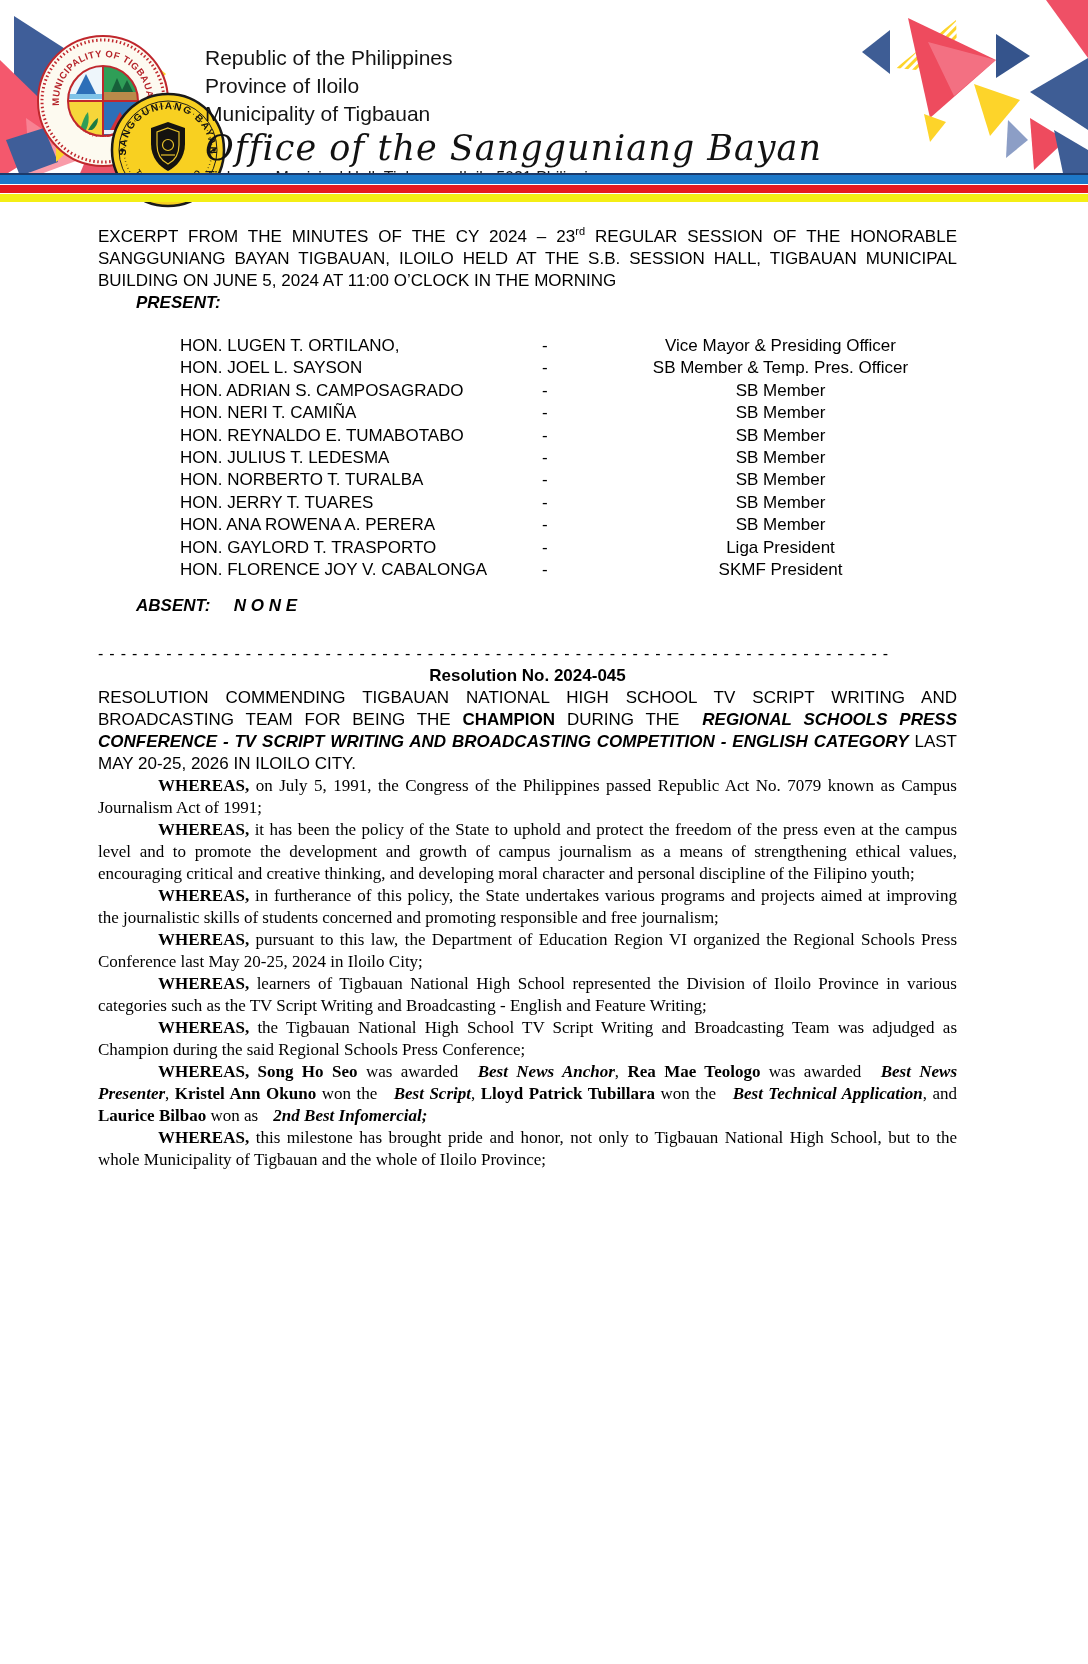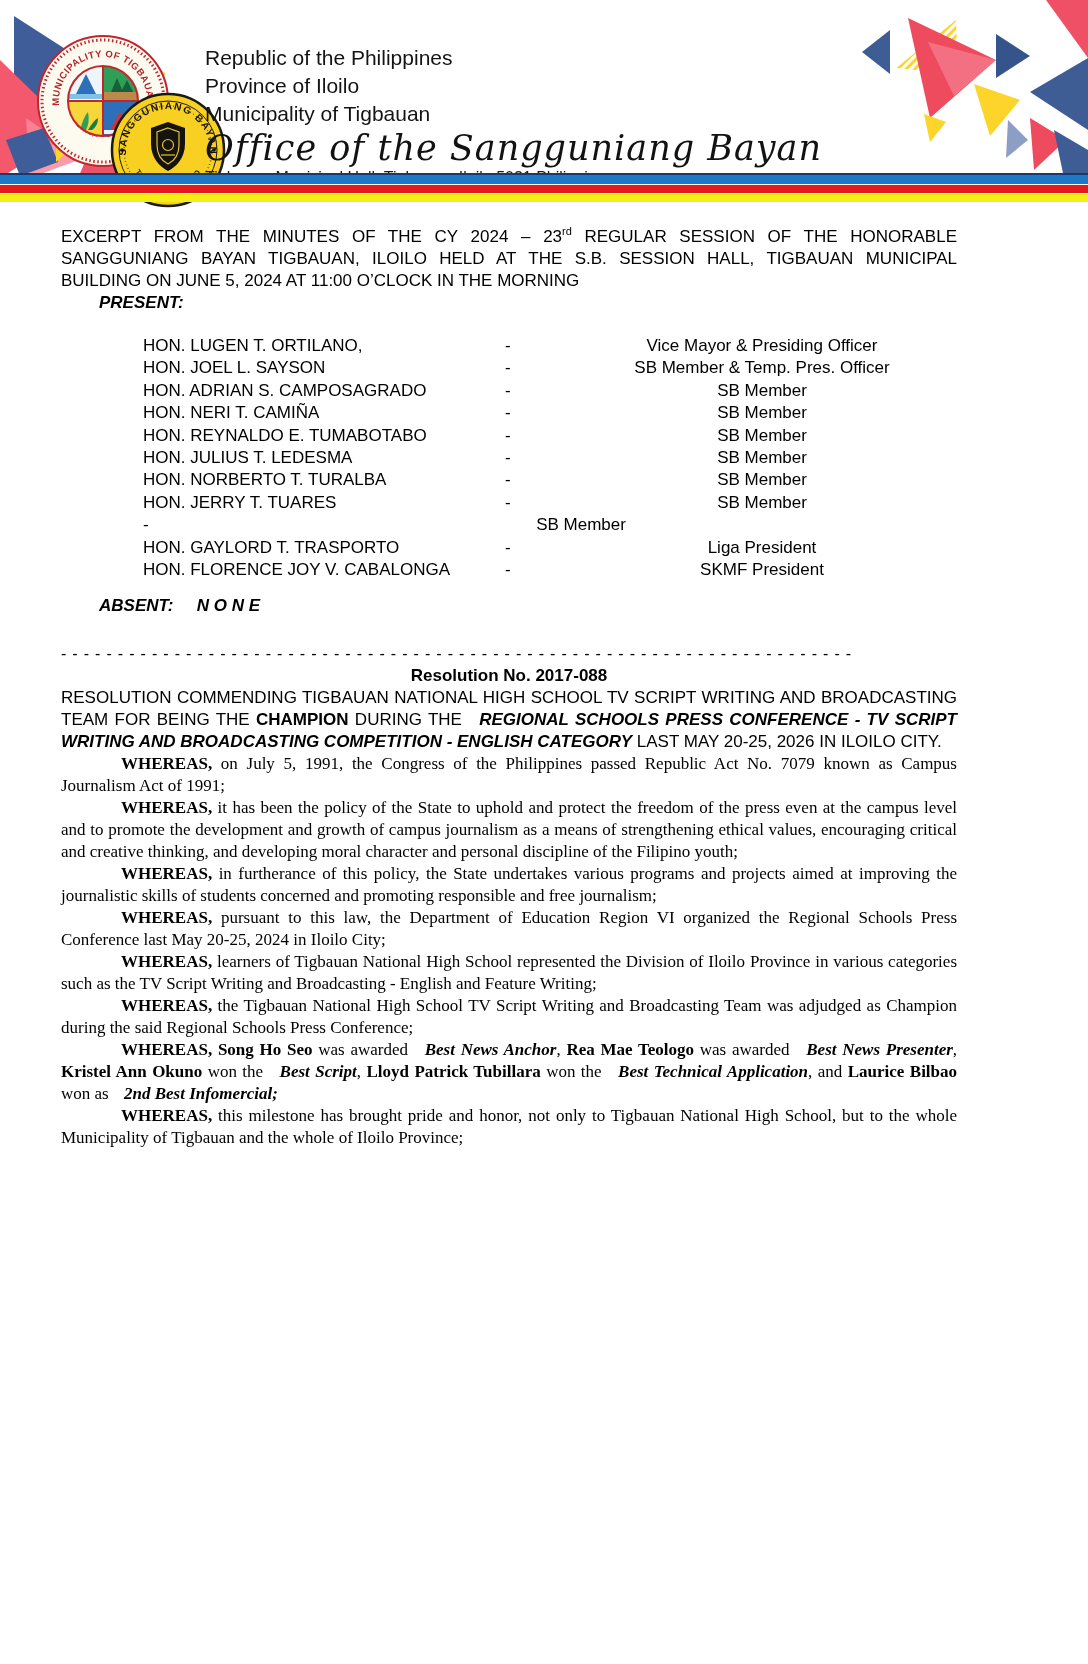--- a/index.html
+++ b/index.html
@@ -19,21 +19,21 @@
   .address{font-size:16px;line-height:19px;color:#1a1a1a;}
   .contact{position:absolute;right:124px;top:104px;text-align:right;}
   .phone{font-size:28px;line-height:32px;font-weight:600;color:#2e2e2e;letter-spacing:.5px;}
   .email{font-size:24px;line-height:27px;color:#4b6fc9;}
   .stripes{position:absolute;left:0;right:0;bottom:0;}
   .stripe-navy{height:2px;background:#1b3a6b;}
   .stripe-blue{height:9px;background:#1d78c8;border-bottom:1px solid #fff;}
   .stripe-red{height:8px;background:#e51a20;border-bottom:1px solid #fff;}
   .stripe-yellow{height:8px;background:#f4ee15;}
   
-  .doc{padding:24px 131px 0 61px;font-size:17px;line-height:22px;text-align:justify;}
+  .doc{padding:24px 131px 0 98px;font-size:17px;line-height:22px;text-align:justify;}
   .doc p{margin:0;}
   .intro{margin-bottom:20px;}
   .present-label{margin:0 0 21px 38px;font-weight:bold;font-style:italic;text-align:left;}
   .members{margin-left:82px;text-align:left;}
   .member-row{display:flex;line-height:22.4px;}
   .member-name{width:362px;}
   .member-dash{width:62px;}
   .member-pos{flex:1;text-align:center;}
   .absent-line{margin:14px 0 0 38px;font-weight:bold;font-style:italic;text-align:left;}
   .separator{margin-top:26px;white-space:nowrap;overflow:hidden;font-size:16px;
@@ -208,20 +208,21 @@
           <span class="member-pos">SB Member</span>
         </div>
 
         <div class="member-row">
           <span class="member-name">HON. JERRY T. TUARES</span>
           <span class="member-dash">-</span>
           <span class="member-pos">SB Member</span>
         </div>
 
         <div class="member-row">
+          <span class="member-name">HON. ANA ROWENA A. PERERA</span>
           <span class="member-dash">-</span>
           <span class="member-pos">SB Member</span>
         </div>
 
         <div class="member-row">
           <span class="member-name">HON. GAYLORD T. TRASPORTO</span>
           <span class="member-dash">-</span>
           <span class="member-pos">Liga President</span>
         </div>
 
@@ -233,21 +234,21 @@
       </div>
 
     <div class="absent-line">
       <span>ABSENT:</span>
       <span style="display:inline-block;width:14px;"></span>
       <span>N O N E</span>
     </div>
 
     <div class="separator">- - - - - - - - - - - - - - - - - - - - - - - - - - - - - - - - - - - - - - - - - - - - - - - - - - - - - - - - - - - - - - - - - - - - - -</div>
 
-    <p class="res-no">Resolution No. 2017-088</p>
+    <p class="res-no">Resolution No. 2024-045</p>
 
     <p class="res-title"><span>RESOLUTION COMMENDING TIGBAUAN NATIONAL HIGH SCHOOL TV SCRIPT WRITING AND BROADCASTING TEAM FOR BEING THE </span><span class="b">CHAMPION</span><span> DURING THE </span><span class="b i">REGIONAL SCHOOLS PRESS CONFERENCE - TV SCRIPT WRITING AND BROADCASTING COMPETITION - ENGLISH CATEGORY</span><span> LAST MAY 20-25, 2026 IN ILOILO CITY.</span></p>
 
     <p class="whereas"><span class="b">WHEREAS,</span><span> on July 5, 1991, the Congress of the Philippines passed Republic Act No. 7079 known as Campus Journalism Act of 1991;</span></p>
     <p class="whereas"><span class="b">WHEREAS,</span><span> it has been the policy of the State to uphold and protect the freedom of the press even at the campus level and to promote the development and growth of campus journalism as a means of strengthening ethical values, encouraging critical and creative thinking, and developing moral character and personal discipline of the Filipino youth;</span></p>
     <p class="whereas"><span class="b">WHEREAS,</span><span> in furtherance of this policy, the State undertakes various programs and projects aimed at improving the journalistic skills of students concerned and promoting responsible and free journalism;</span></p>
     <p class="whereas"><span class="b">WHEREAS,</span><span> pursuant to this law, the Department of Education Region VI organized the Regional Schools Press Conference last May 20-25, 2024 in Iloilo City;</span></p>
     <p class="whereas"><span class="b">WHEREAS,</span><span> learners of Tigbauan National High School represented the Division of Iloilo Province in various categories such as the TV Script Writing and Broadcasting - English and Feature Writing;</span></p>
     <p class="whereas"><span class="b">WHEREAS,</span><span> the Tigbauan National High School TV Script Writing and Broadcasting Team was adjudged as Champion during the said Regional Schools Press Conference;</span></p>
     <p class="whereas"><span class="b">WHEREAS, Song Ho Seo</span><span> was awarded </span><span class="b i">Best News Anchor</span><span>, </span><span class="b">Rea Mae Teologo</span><span> was awarded </span><span class="b i">Best News Presenter</span><span>, </span><span class="b">Kristel Ann Okuno</span><span> won the </span><span class="b i">Best Script</span><span>, </span><span class="b">Lloyd Patrick Tubillara</span><span> won the </span><span class="b i">Best Technical Application</span><span>, and </span><span class="b">Laurice Bilbao</span><span> won as </span><span class="b i">2nd Best Infomercial;</span></p>

